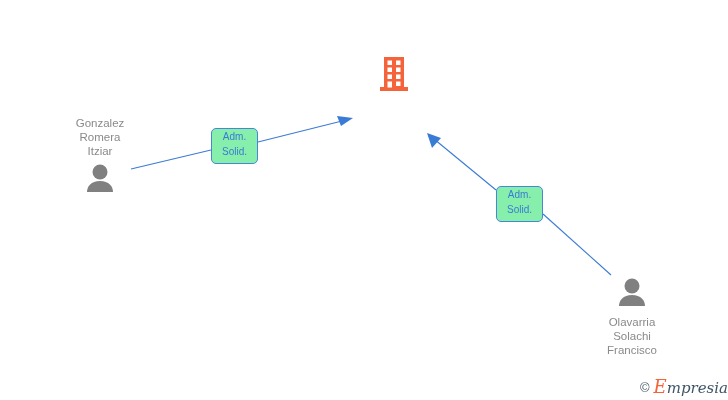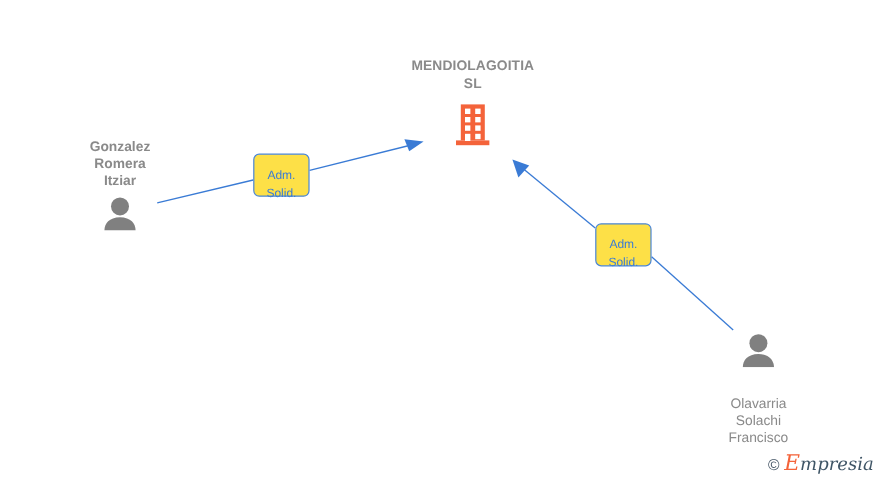--- a/index.html
+++ b/index.html
@@ -56,37 +56,37 @@
   .person-name {
     font-size: 11.5px;
     color: #8a8a8a;
     line-height: 14px;
     white-space: pre-line;
   }
   .person-icon {
     display: inline-block;
     line-height: 0;
   }
-  #person-left  { left: 30px;  top: 116px; font-weight: bold; }
+  #person-left  { left: 30px;  top: 116px; }
   #person-right { left: 562px; top: 278px; }
   #person-left .person-icon  { margin-top: 6px; }
-  #person-right .person-name { margin-top: 19px; }
+  #person-right .person-name { margin-top: 5px; }
 
   
   .rel-label {
     position: absolute;
     box-sizing: border-box;
     border: 1px solid #4a86d8;
     border-radius: 5px;
-    background: #fde047;
+    background: #86efac;
     color: #3a7bd5;
     font-size: 10px;
     line-height: 15px;
     text-align: center;
-    padding-top: 10px;
+    padding-top: 0;
     white-space: pre-line;
   }
   #rel-label-left  { left: 211px; top: 128px; width: 47px; height: 36px; }
   #rel-label-right { left: 496px; top: 186px; width: 47px; height: 36px; }
 
   
   .watermark {
     position: absolute;
     left: 640px;
     top: 378px;
@@ -121,22 +121,20 @@
     <line x1="258" y1="142" x2="346" y2="120" stroke="#3a7bd5" stroke-width="1.1"></line>
     <polygon points="353,118 337,116 341,126" fill="#3a7bd5"></polygon>
 
     <line x1="611" y1="275" x2="543" y2="214" stroke="#3a7bd5" stroke-width="1.1"></line>
 
     <line x1="496" y1="190" x2="434" y2="139" stroke="#3a7bd5" stroke-width="1.1"></line>
     <polygon points="427,133 441,138 432,148" fill="#3a7bd5"></polygon>
   </svg>
 
   <div class="company-node">
-    <div class="company-title">MENDIOLAGOITIA
-SL</div>
     <div class="company-icon">
       <svg width="28" height="36" viewBox="0 0 28 36" xmlns="http://www.w3.org/2000/svg">
         <rect x="4" y="1" width="20" height="30" fill="#f4633a"></rect>
         <rect x="0" y="31" width="28" height="4" fill="#f4633a"></rect>
         <rect x="7.5" y="4.5" width="4.5" height="4.5" fill="#ffffff"></rect>
         <rect x="16" y="4.5" width="4.5" height="4.5" fill="#ffffff"></rect>
         <rect x="7.5" y="11.5" width="4.5" height="4.5" fill="#ffffff"></rect>
         <rect x="16" y="11.5" width="4.5" height="4.5" fill="#ffffff"></rect>
         <rect x="7.5" y="18.5" width="4.5" height="4.5" fill="#ffffff"></rect>
         <rect x="16" y="18.5" width="4.5" height="4.5" fill="#ffffff"></rect>

